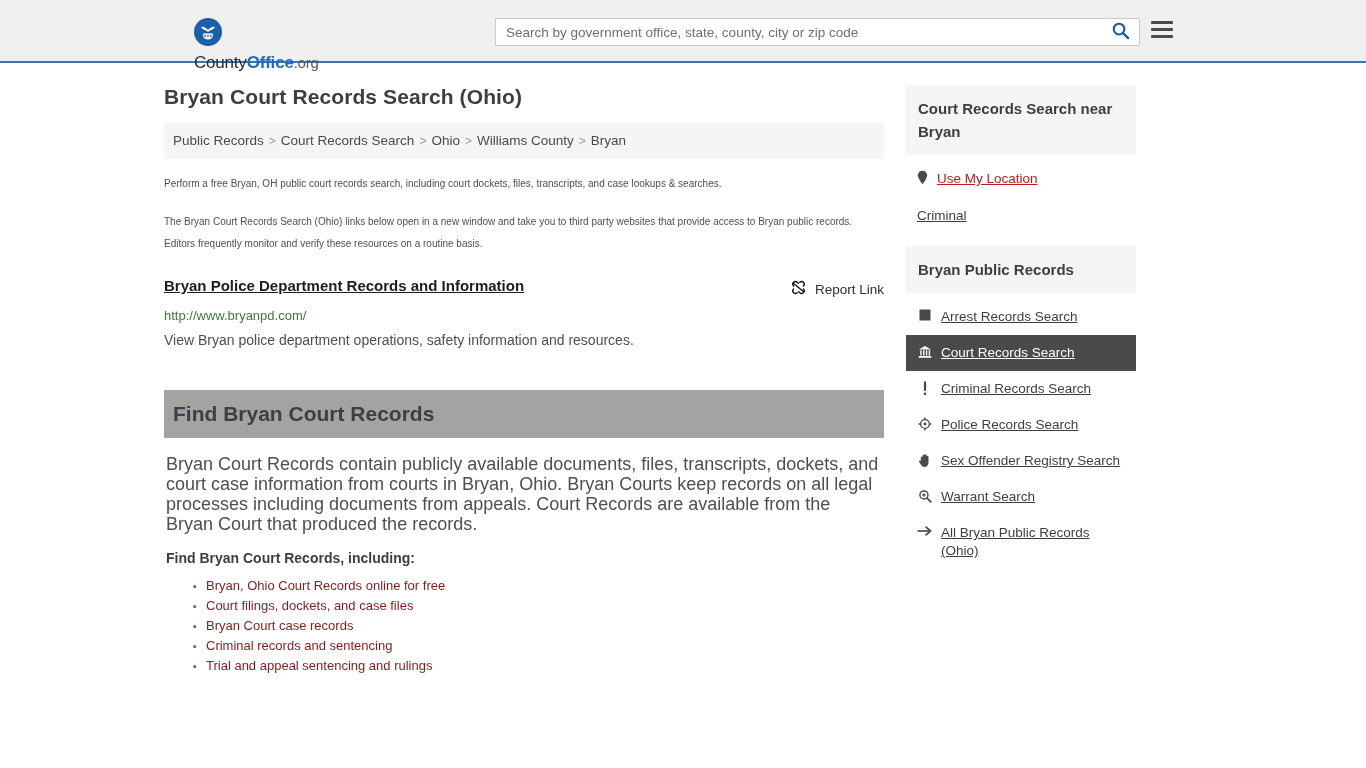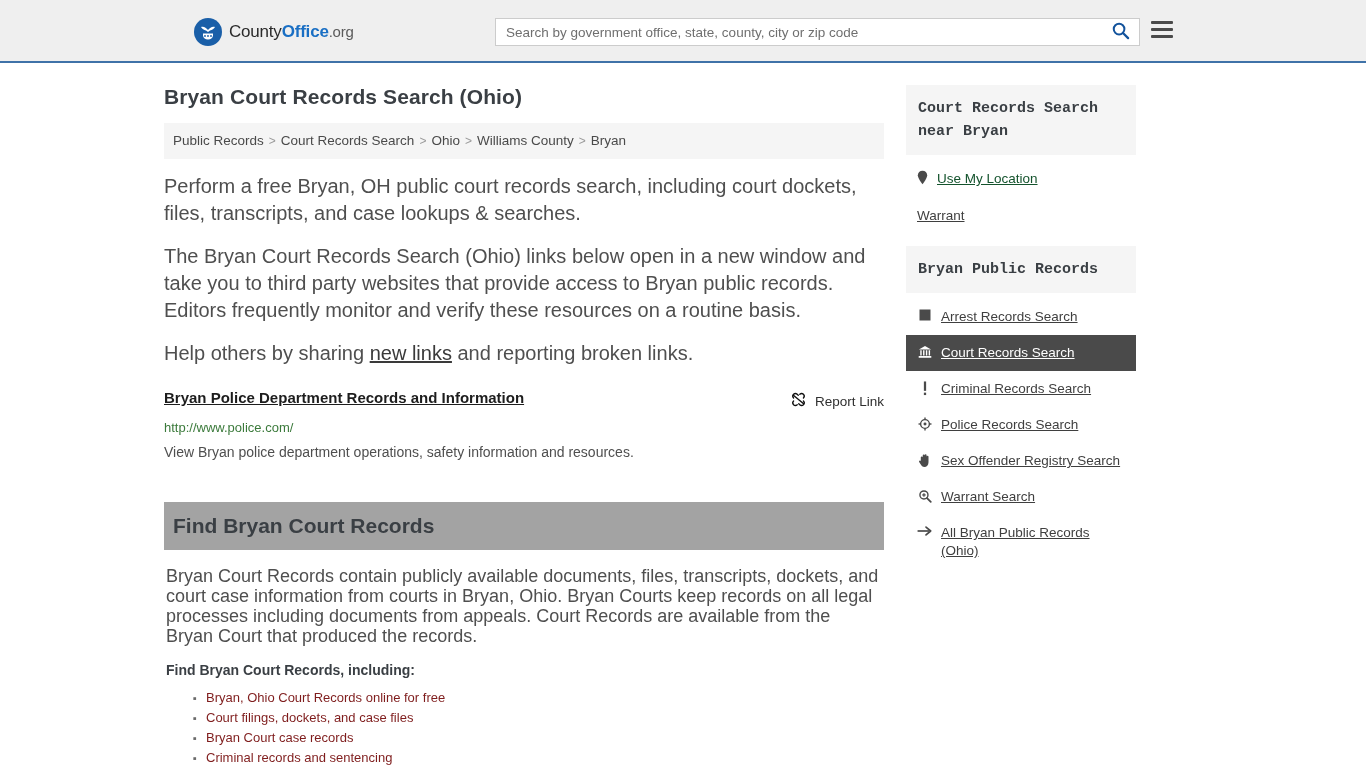--- a/index.html
+++ b/index.html
@@ -19,23 +19,23 @@
     border-bottom: 2px solid #3f72a8;
     display: flex;
     align-items: center;
     position: relative;
   }
   .logo-wrap {
     position: absolute;
     left: 194px;
     top: 18px;
     display: flex;
-    align-items: center;
     gap: 7px;
     cursor: pointer;
+    flex-direction: column;
   }
   .logo-badge {
     width: 28px; height: 28px;
     border-radius: 50%;
     background: #1a5fa8;
     display: flex; align-items: center; justify-content: center;
     flex: none;
   }
   .logo-text {
     font-size: 17px;
@@ -130,22 +130,22 @@
     color: #4a4a4a;
     text-decoration: none;
   }
   .breadcrumb .sep {
     color: #9a9a9a;
     margin: 0 5px;
     font-size: 12px;
   }
 
   p.body-text {
-    font-size: 20px;
-    line-height: 27px;
+    font-size: 10px;
+    line-height: 22px;
     color: #4f4f4f;
     margin: 0 0 16px 0;
   }
   p.body-text a.inline {
     color: #3a3a3a;
     text-decoration: underline;
   }
 
   
   .result {
@@ -230,21 +230,20 @@
   }
 
   
   .side-head {
     background: #f5f5f5;
     padding: 12px 12px;
     font-size: 15px;
     font-weight: bold;
     color: #3a3f44;
     line-height: 23px;
-    font-family: Liberation Mono, monospace;
   }
   .side-list { padding: 6px 0 0 0; }
   .side-item {
     display: flex;
     align-items: flex-start;
     gap: 9px;
     padding: 9px 11px;
     font-size: 13.5px;
     line-height: 18px;
     cursor: pointer;
@@ -268,21 +267,21 @@
   .side-link {
     display: flex;
     align-items: flex-start;
     gap: 9px;
     padding: 9px 11px;
     font-size: 13.5px;
     line-height: 18px;
     cursor: pointer;
   }
   .side-link .label {
-    color: #14532d;
+    color: #b91c1c;
     text-decoration: underline;
   }
   .side-plain {
     padding: 9px 11px;
     font-size: 13.5px;
   }
   .side-plain a {
     color: #3f3f3f;
     text-decoration: underline;
   }
@@ -333,39 +332,38 @@
 
       <h1 class="page-title">Bryan Court Records Search (Ohio)</h1>
 
       <div class="breadcrumb">
         <a href="#">Public Records</a><span class="sep">&gt;</span><a href="#">Court Records Search</a><span class="sep">&gt;</span><a href="#">Ohio</a><span class="sep">&gt;</span><a href="#">Williams County</a><span class="sep">&gt;</span><a href="#">Bryan</a>
       </div>
 
       <p class="body-text">Perform a free Bryan, OH public court records search, including court dockets, files, transcripts, and case lookups &amp; searches.</p>
       <p class="body-text">The Bryan Court Records Search (Ohio) links below open in a new window and take you to third party websites that provide access to Bryan public records. Editors frequently monitor and verify these resources on a routine basis.</p>
 
-      <p class="body-text"><span>Help others by sharing </span><a class="inline" href="#">new links</a><span> and reporting broken links.</span></p>
 
       <div class="result">
         <div class="result-head">
           <a class="result-title" href="#">Bryan Police Department Records and Information</a>
           <div class="report-link">
             <span>
               <svg width="17" height="17" viewBox="0 0 20 20" aria-hidden="true">
                 <path d="M4 5 L16 15" stroke="#111" stroke-width="1.6" stroke-linecap="round"></path>
                 <path d="M4.2 8.2 a3.1 3.1 0 0 1 0 -4.3 a3.1 3.1 0 0 1 4.3 0 l1.2 1.2" fill="none" stroke="#111" stroke-width="1.6" stroke-linecap="round"></path>
                 <path d="M15.8 11.8 a3.1 3.1 0 0 1 0 4.3 a3.1 3.1 0 0 1 -4.3 0 l-1.2 -1.2" fill="none" stroke="#111" stroke-width="1.6" stroke-linecap="round"></path>
                 <path d="M15.8 8.2 a3.1 3.1 0 0 0 0 -4.3 a3.1 3.1 0 0 0 -4.3 0" fill="none" stroke="#111" stroke-width="1.6" stroke-linecap="round"></path>
                 <path d="M4.2 11.8 a3.1 3.1 0 0 0 0 4.3 a3.1 3.1 0 0 0 4.3 0" fill="none" stroke="#111" stroke-width="1.6" stroke-linecap="round"></path>
               </svg>
             </span>
             <span>Report Link</span>
           </div>
         </div>
-        <div class="result-url">http://www.police.com/</div>
+        <div class="result-url">http://www.bryanpd.com/</div>
         <div class="result-desc">View Bryan police department operations, safety information and resources.</div>
       </div>
 
       <div class="panel-head">Find Bryan Court Records</div>
       <div class="panel-body">
         <p>Bryan Court Records contain publicly available documents, files, transcripts, dockets, and court case information from courts in Bryan, Ohio. Bryan Courts keep records on all legal processes including documents from appeals. Court Records are available from the Bryan Court that produced the records.</p>
         <div class="sub-head">Find Bryan Court Records, including:</div>
         <ul class="bullets">
           <li>Bryan, Ohio Court Records online for free</li>
           <li>Court filings, dockets, and case files</li>
@@ -384,21 +382,21 @@
         <div class="side-list">
           <div class="side-link">
             <span class="ico">
               <svg width="11" height="15" viewBox="0 0 12 16" aria-hidden="true">
                 <path d="M6 0.5 C3 0.5 0.9 2.6 0.9 5.5 C0.9 9 6 15.3 6 15.3 S11.1 9 11.1 5.5 C11.1 2.6 9 0.5 6 0.5 Z" fill="#4a4a4a"></path>
               </svg>
             </span>
             <span class="label">Use My Location</span>
           </div>
           <div class="side-plain">
-            <a href="#">Warrant</a>
+            <a href="#">Criminal</a>
           </div>
         </div>
       </div>
 
       <div class="side-group">
         <div class="side-head">Bryan Public Records</div>
         <div class="side-list">
 
           <div class="side-item">
             <span class="ico">

